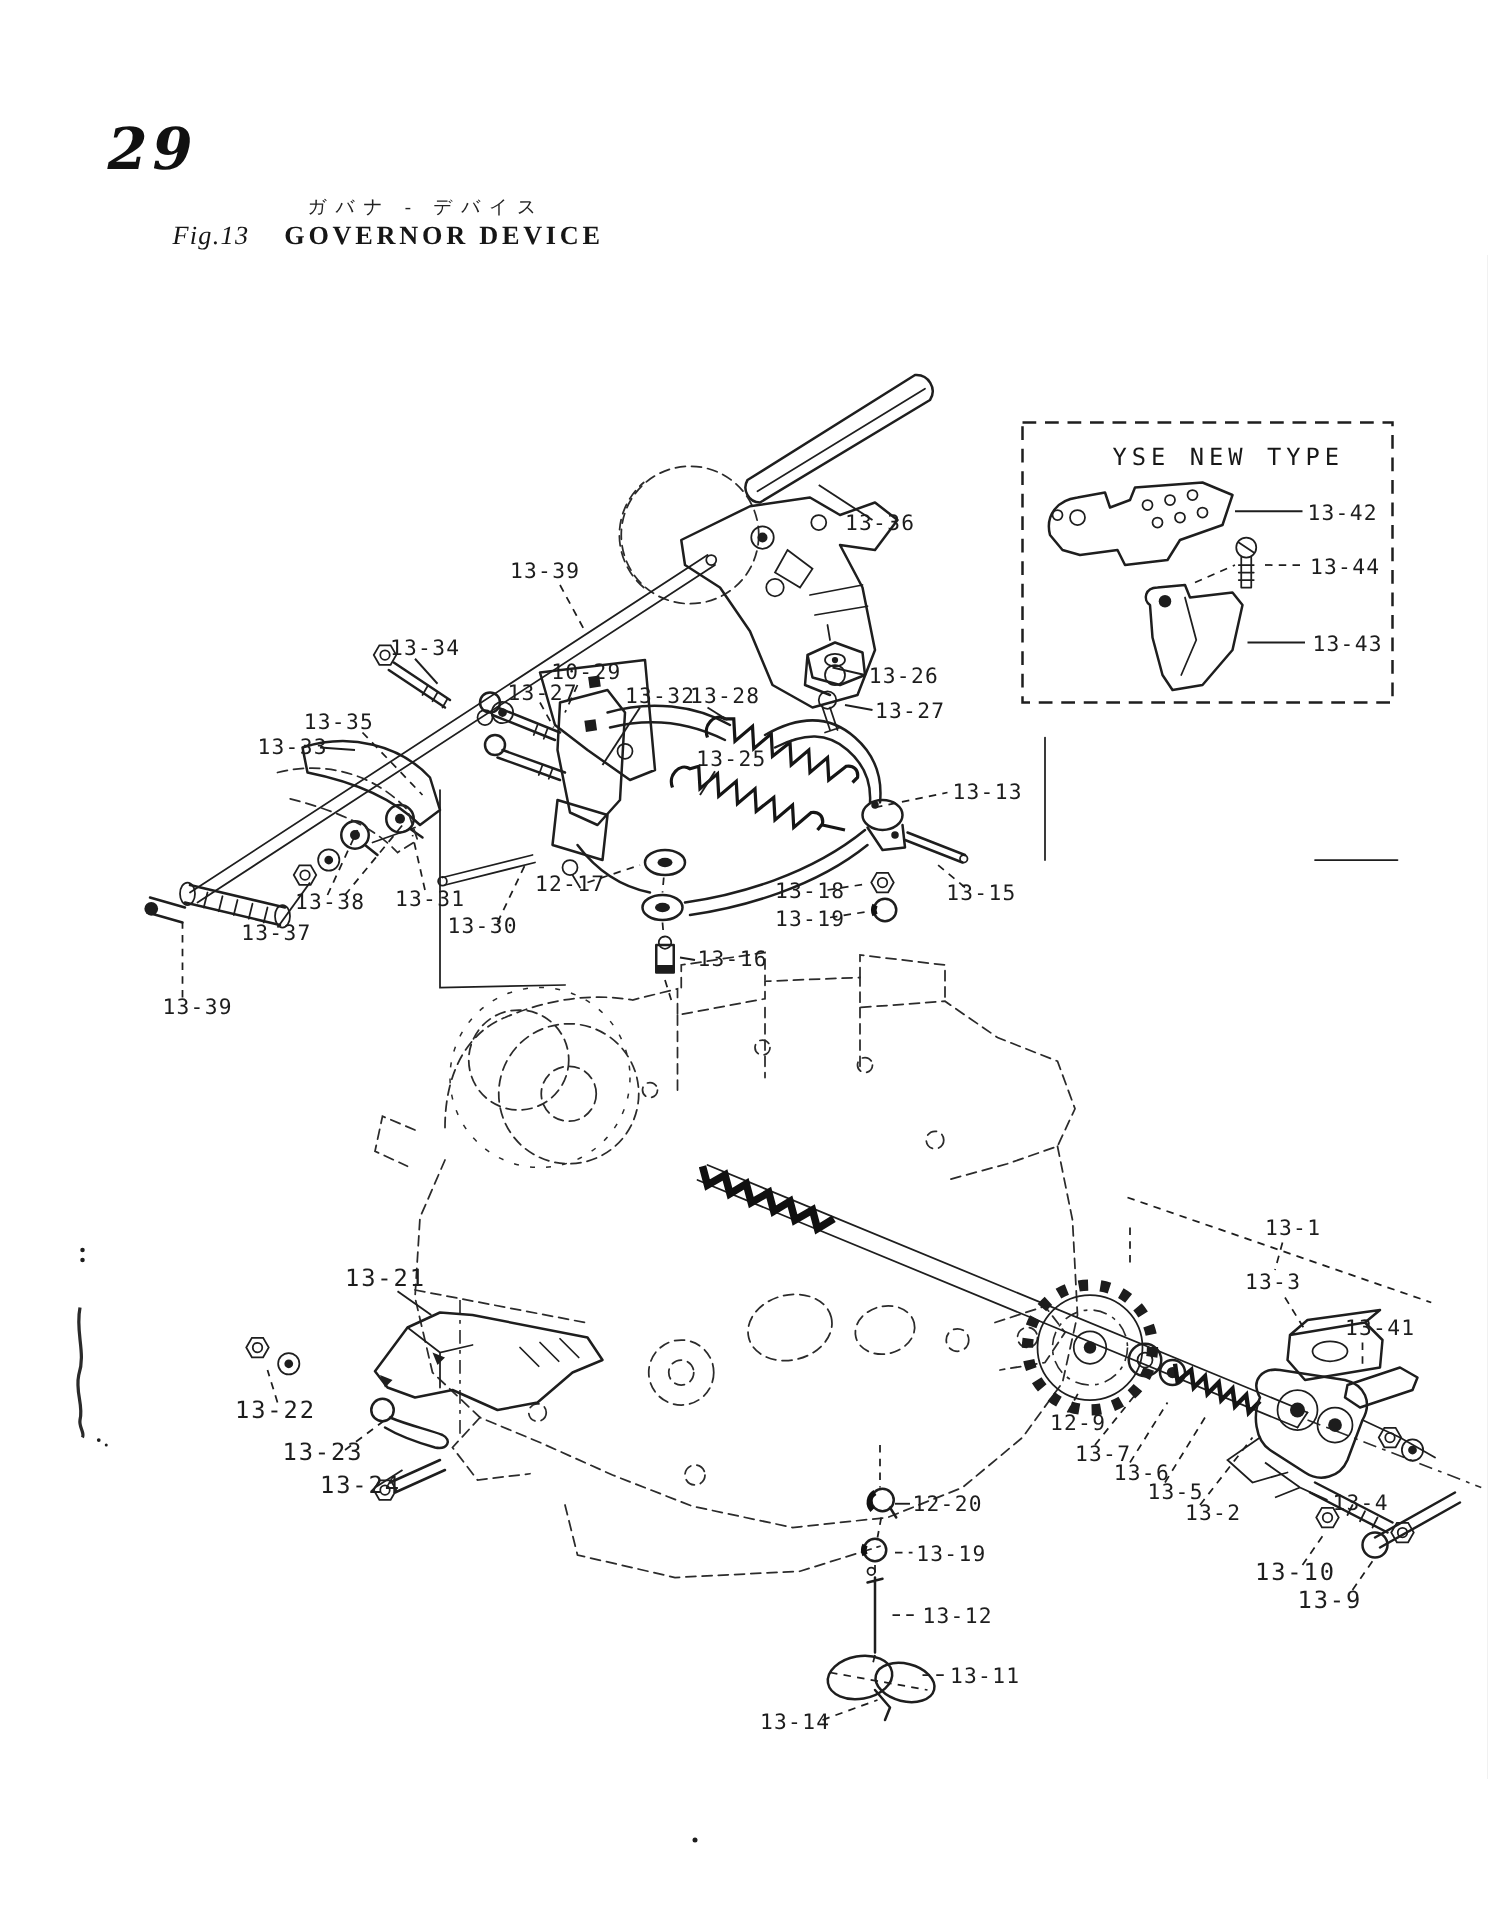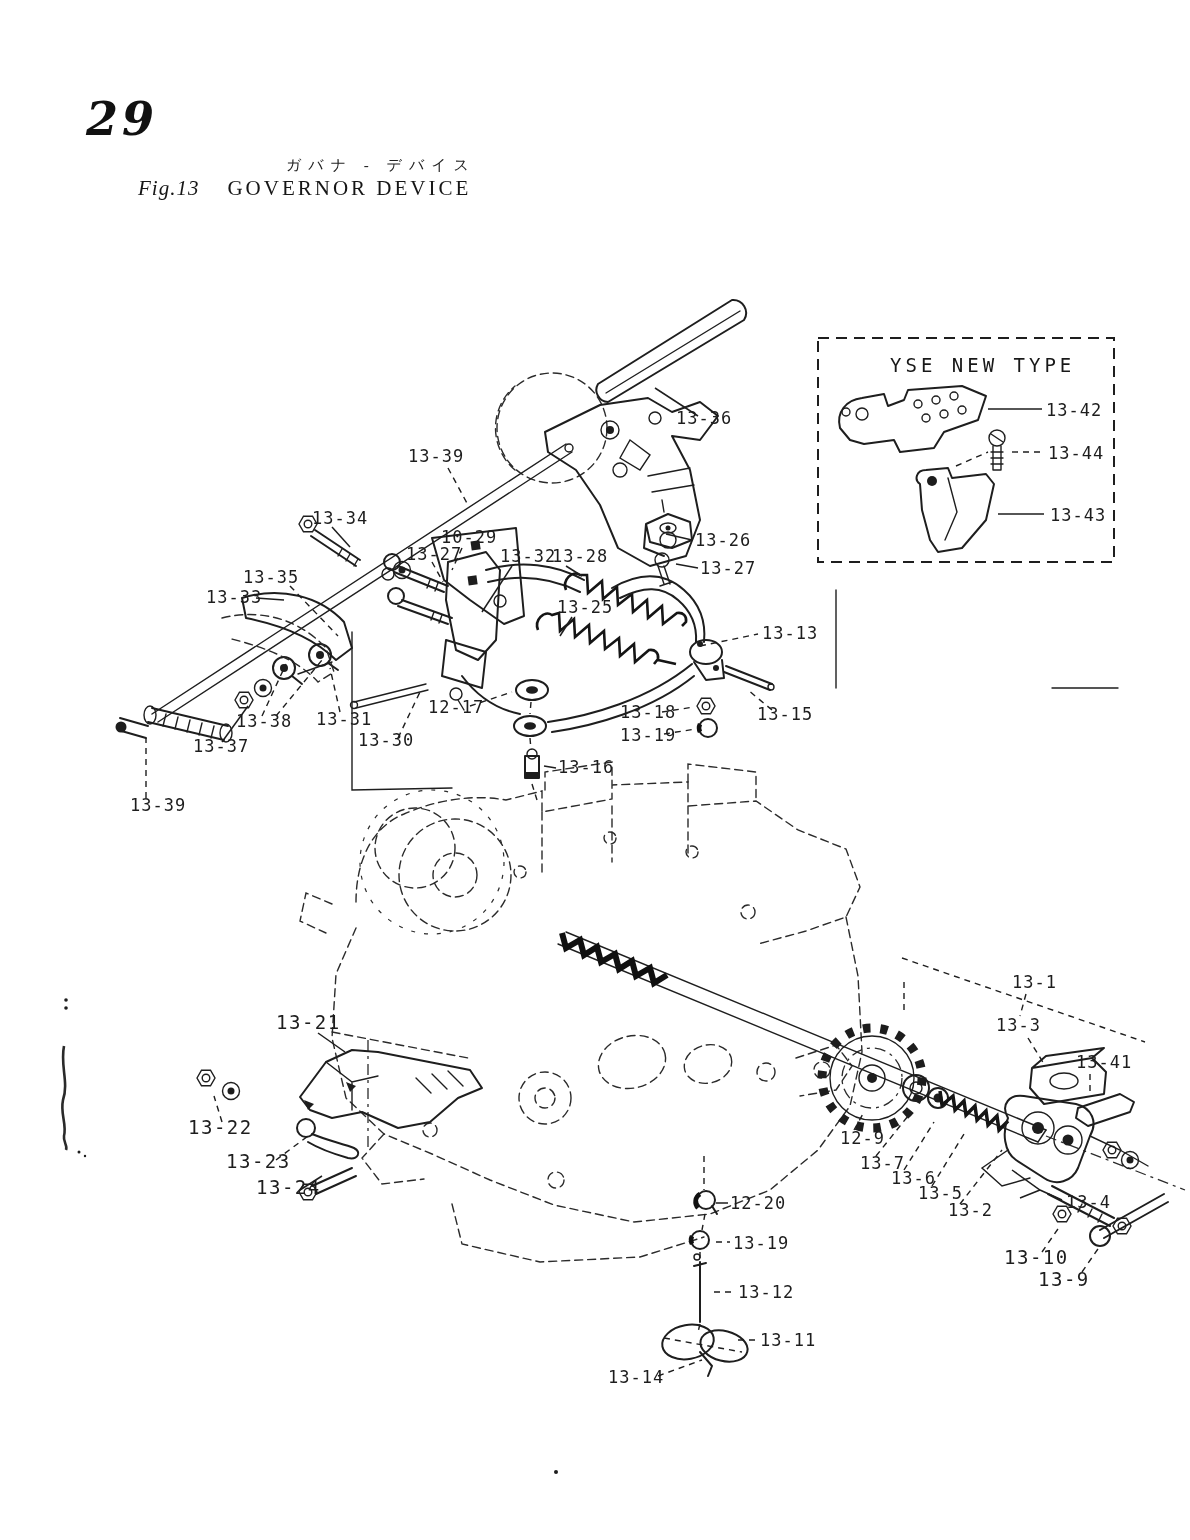--- a/index.html
+++ b/index.html
@@ -1,23 +1,23 @@
 <!DOCTYPE html>
 <html><head>
 <meta charset="utf-8">
 <style>
   html,body{margin:0;padding:0;background:#e8e8e8;}
   .sheet{position:relative;width:1190px;height:1540px;background:#ffffff;overflow:hidden;
          font-family:"Liberation Serif", serif;color:#1c1c1c;}
   .pagenum{position:absolute;left:86px;top:92px;font-family:"DejaVu Serif",serif;
            font-size:46px;font-weight:900;font-style:italic;letter-spacing:4px;color:#111;}
-  .jp{position:absolute;left:246px;top:156px;font-size:15px;letter-spacing:7px;color:#222;margin-left:40px;}
+  .jp{position:absolute;left:246px;top:156px;font-size:15px;letter-spacing:7px;color:#222;}
   .figline{position:absolute;left:138px;top:176px;font-size:21px;color:#161616;}
   .figno{letter-spacing:1px;font-style:italic;}
-  .figtitle{margin-left:28px;letter-spacing:3px;font-weight:400;}
+  .figtitle{margin-left:28px;letter-spacing:3px;font-weight:700;}
   svg{position:absolute;left:0;top:0;}
   .lbl{font-family:"DejaVu Sans Mono",monospace;font-size:17px;fill:#1d1d1d;letter-spacing:1px;}
   .lblL{font-family:"DejaVu Sans Mono",monospace;font-size:19px;fill:#1d1d1d;letter-spacing:1.5px;}
   .insettitle{font-family:"DejaVu Sans Mono",monospace;font-size:19px;fill:#181818;letter-spacing:4px;}
   .s{stroke:#1e1e1e;stroke-width:2;fill:none;stroke-linecap:round;stroke-linejoin:round;}
   .s1{stroke:#1e1e1e;stroke-width:1.4;fill:none;stroke-linecap:round;}
   .ph{stroke:#2b2b2b;stroke-width:1.4;fill:none;stroke-dasharray:8 5;stroke-linecap:round;}
   .phd{stroke:#2b2b2b;stroke-width:1.3;fill:none;stroke-dasharray:11 5 3 5;}
   .ld{stroke:#1e1e1e;stroke-width:1.5;fill:none;}
   .ldd{stroke:#1e1e1e;stroke-width:1.4;fill:none;stroke-dasharray:6 5;}

